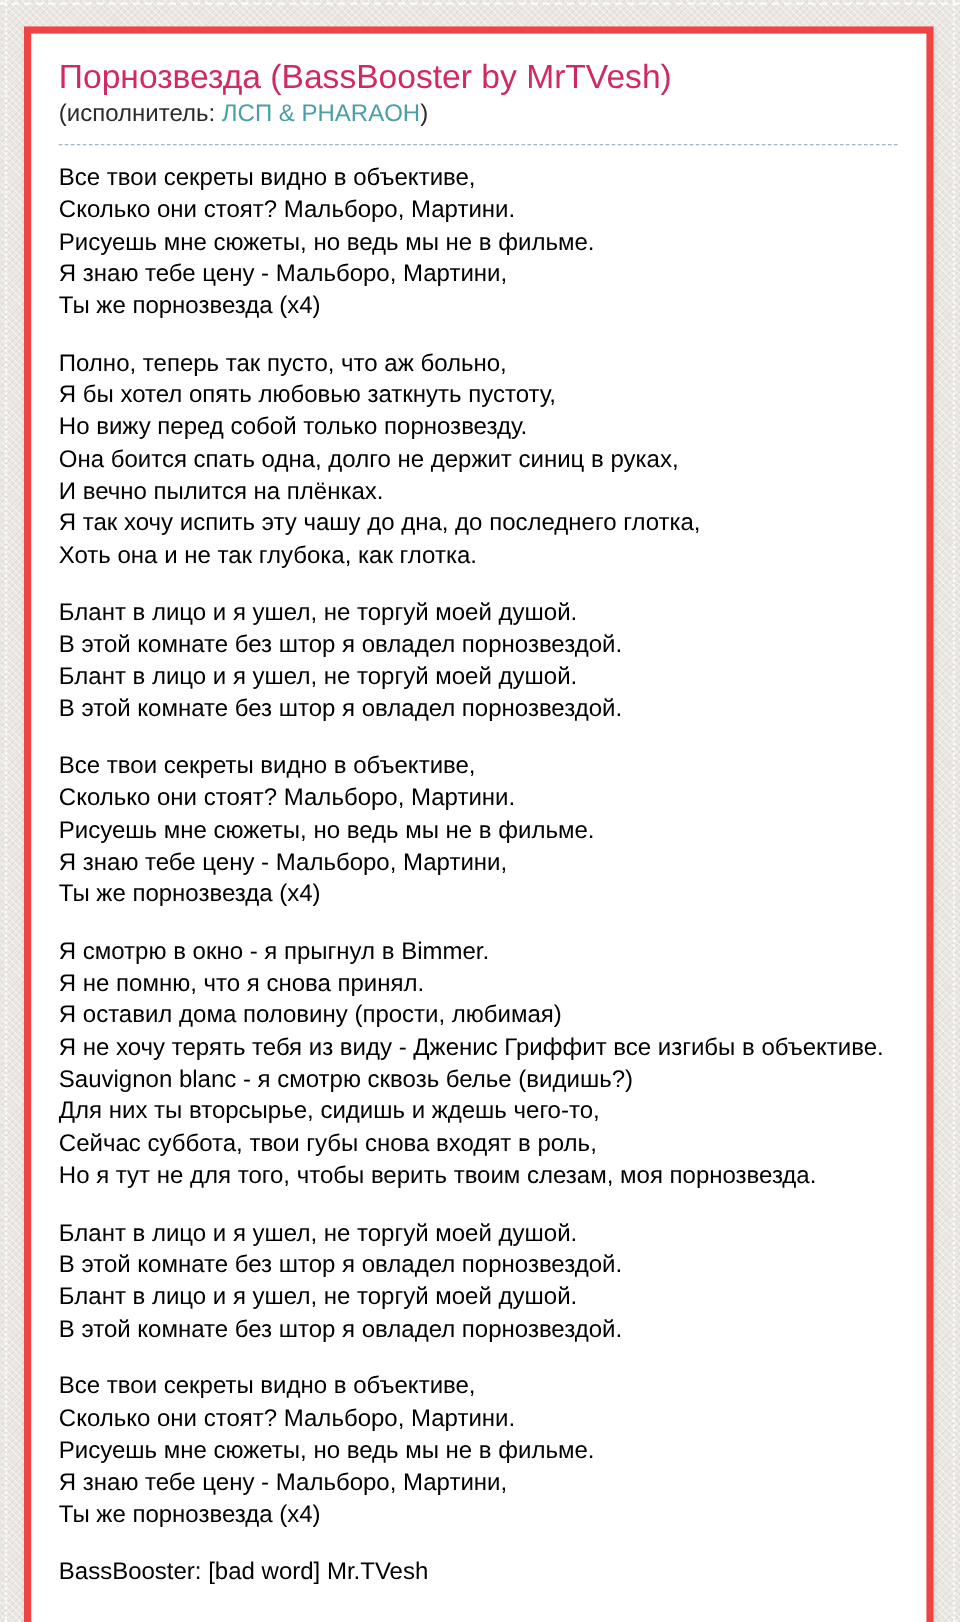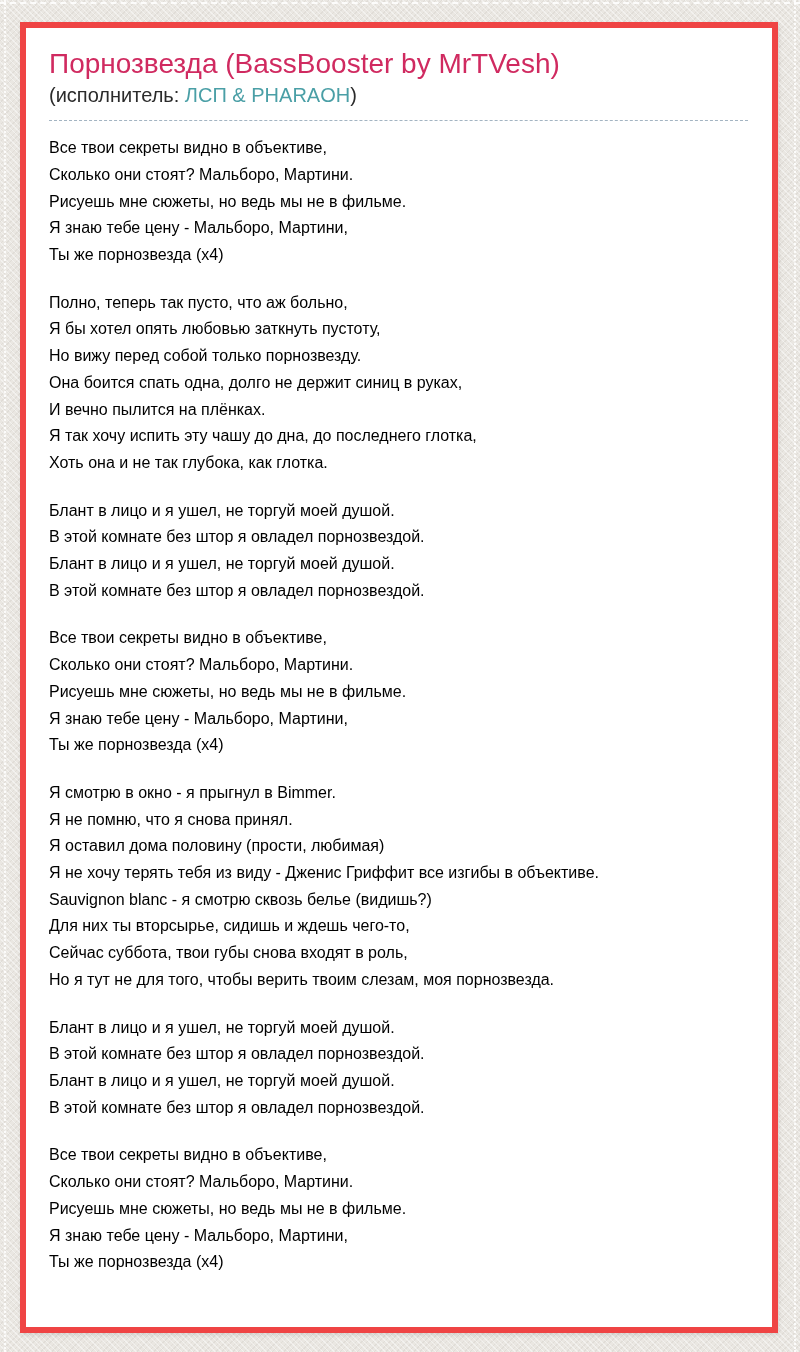--- a/index.html
+++ b/index.html
@@ -70,21 +70,21 @@
   .subtitle a.artist {
     color: #4a9fa6;
     text-decoration: none;
   }
 
   .subtitle .artist-sep {
     color: #4a9fa6;
   }
 
   .lyrics p.stanza {
-    font-size: 16px;
+    font-size: 20px;
     line-height: 26.7px;
     color: #000000;
     white-space: pre-line;
     margin: 0 0 21px 0;
   }
 
   .lyrics p.credit {
     margin-bottom: 0;
   }
 </style>
@@ -135,15 +135,16 @@
 Но я тут не для того, чтобы верить твоим слезам, моя порнозвезда.</p>
     <p class="stanza">Блант в лицо и я ушел, не торгуй моей душой.
 В этой комнате без штор я овладел порнозвездой.
 Блант в лицо и я ушел, не торгуй моей душой.
 В этой комнате без штор я овладел порнозвездой.</p>
     <p class="stanza">Все твои секреты видно в объективе,
 Сколько они стоят? Мальборо, Мартини.
 Рисуешь мне сюжеты, но ведь мы не в фильме.
 Я знаю тебе цену - Мальборо, Мартини,
 Ты же порнозвезда (x4)</p>
+    <p class="stanza credit">BassBooster: [bad word] Mr.TVesh</p>
   </div>
 
 </div>
 
 </body></html>

